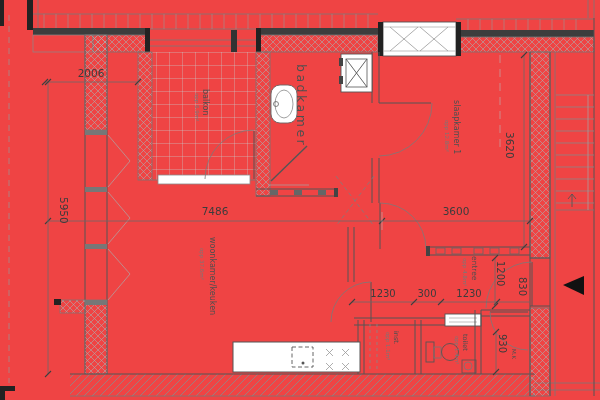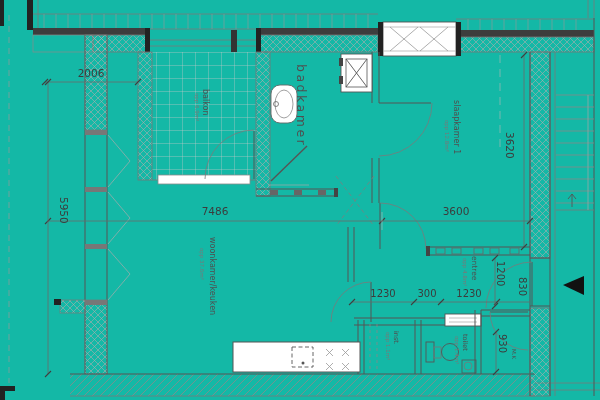--- a/index.html
+++ b/index.html
@@ -1,16 +1,16 @@
 <!DOCTYPE html>
 <html><head>
 <meta charset="utf-8">
 <style>
   html,body { margin:0; padding:0; background:#ffffff; }
-  .sheet { width:600px; height:400px; position:relative; background:#14b8a6; overflow:hidden; }
+  .sheet { width:600px; height:400px; position:relative; background:#ef4444; overflow:hidden; }
   svg { display:block; }
   text { font-family:"DejaVu Sans", sans-serif; }
   .dim  { font-size:10.5px; fill:#3c3c3c; }
   .dims { font-size:10px;  fill:#3c3c3c; }
   .rname { fill:#4f4f4f; }
   .rarea { fill:#787878; font-size:5.5px; }
   .ln  { stroke:#555; stroke-width:1; fill:none; }
   .lnt { stroke:#7a7a7a; stroke-width:0.8; fill:none; }
   .lnf { stroke:#a8a8a8; stroke-width:0.7; fill:none; }
   .dimln { stroke:#6a6a6a; stroke-width:0.8; fill:none; }

